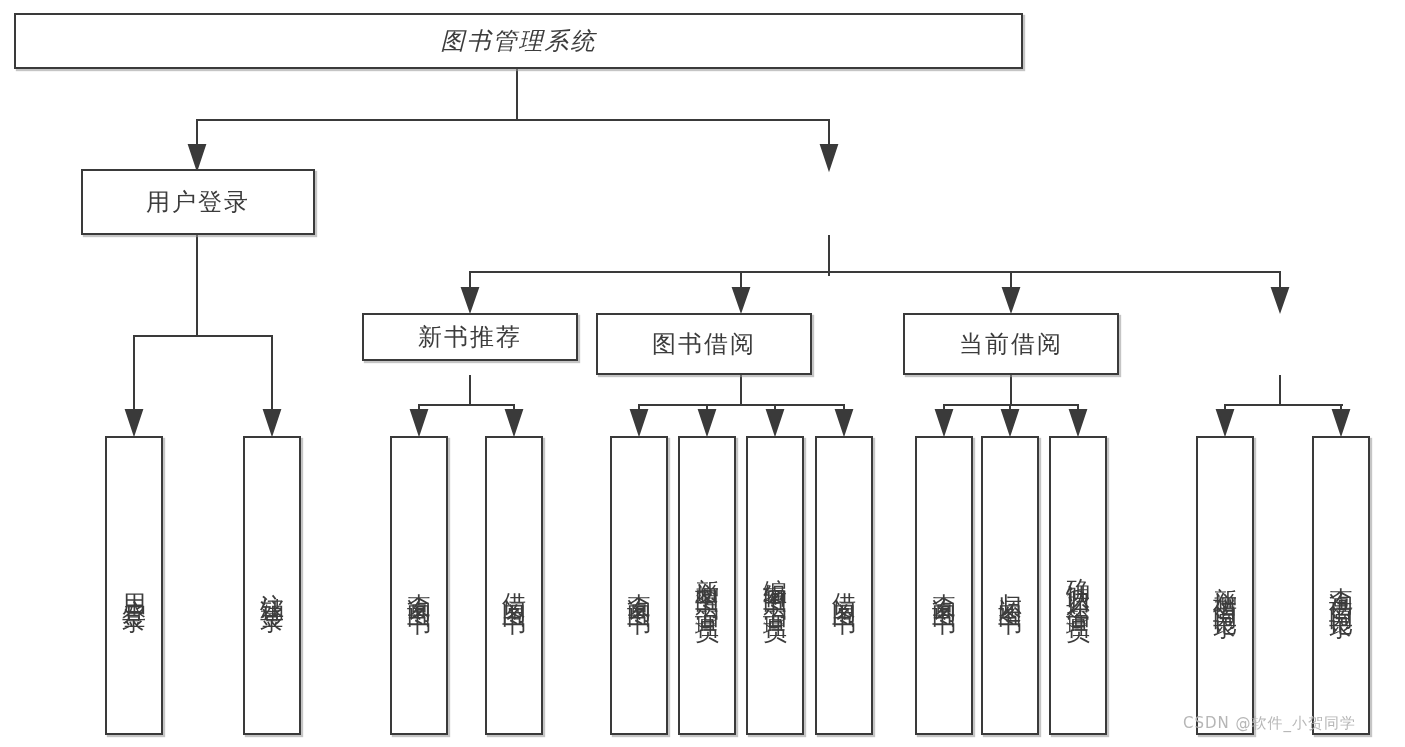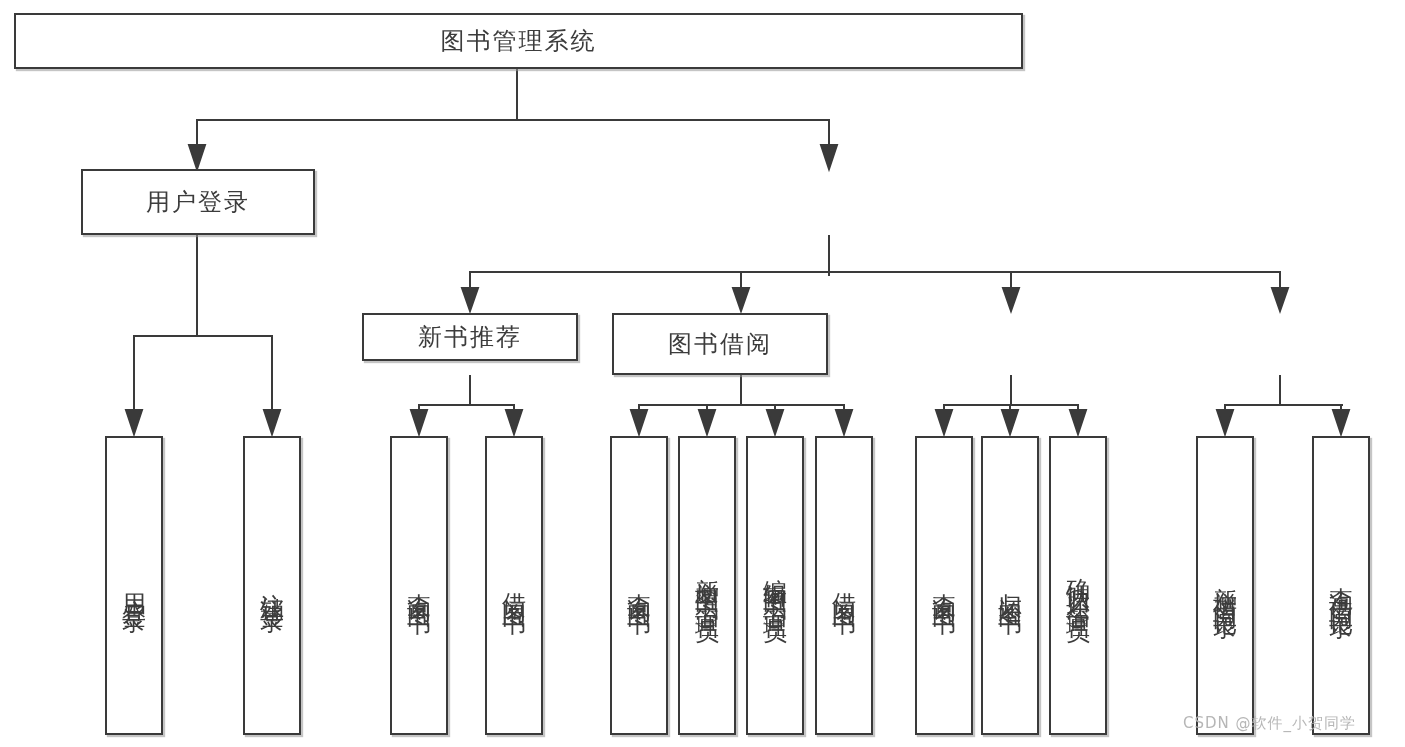--- a/index.html
+++ b/index.html
@@ -30,25 +30,25 @@
     box-shadow: 2px 2px 1px rgba(150,150,150,0.55);
   }
   .leaf {
     writing-mode: vertical-rl;
     text-orientation: mixed;
     letter-spacing: 6px;
     font-size: 24px;
     line-height: 1;
   }
   
-  .n-root  { left: 14px;  top: 13px;  width: 1009px; height: 56px; }
+  .n-root  { left: 14px;  top: 13px;  width: 1009px; height: 56px; font-style: italic; }
   .n-login { left: 81px;  top: 169px; width: 234px;  height: 66px; }
   .n-mgmt  { left: 711px; top: 169px; width: 236px;  height: 66px; }
   .n-g2h   { left: 362px; top: 313px; width: 216px;  height: 48px; }
-  .n-g3h   { left: 612px; top: 313px; width: 216px;  height: 62px; }
+  .n-g3h   { left: 596px; top: 313px; width: 216px;  height: 62px; }
   .n-g4h   { left: 903px; top: 313px; width: 216px;  height: 62px; }
   .n-g5h   { left: 1173px;top: 313px; width: 215px;  height: 62px; }
   
   .lf { top: 436px; width: 58px; height: 299px; }
   .lf-1a { left: 105px; }  .lf-1b { left: 243px; }
   .lf-2a { left: 390px; }  .lf-2b { left: 485px; }
   .lf-3a { left: 610px; }  .lf-3b { left: 678px; }  .lf-3c { left: 746px; }  .lf-3d { left: 815px; }
   .lf-4a { left: 915px; }  .lf-4b { left: 981px; }  .lf-4c { left: 1049px; }
   .lf-5a { left: 1196px; } .lf-5b { left: 1312px; }
   .watermark {
@@ -143,20 +143,21 @@
       </g>
     </g>
   </svg>
 
   <div class="node n-root">图书管理系统</div>
 
   <div class="node n-login">用户登录</div>
 
   <div class="node n-g2h">新书推荐</div>
   <div class="node n-g3h">图书借阅</div>
+  <div class="node n-g4h">当前借阅</div>
 
   <div class="node leaf lf lf-1a">用户登录</div>
   <div class="node leaf lf lf-1b">注销登录</div>
 
   <div class="node leaf lf lf-2a">查询图书</div>
   <div class="node leaf lf lf-2b">借阅图书</div>
 
   <div class="node leaf lf lf-3a">查询图书</div>
   <div class="node leaf lf lf-3b">新增图书（管理员）</div>
   <div class="node leaf lf lf-3c">编辑图书（管理员）</div>

